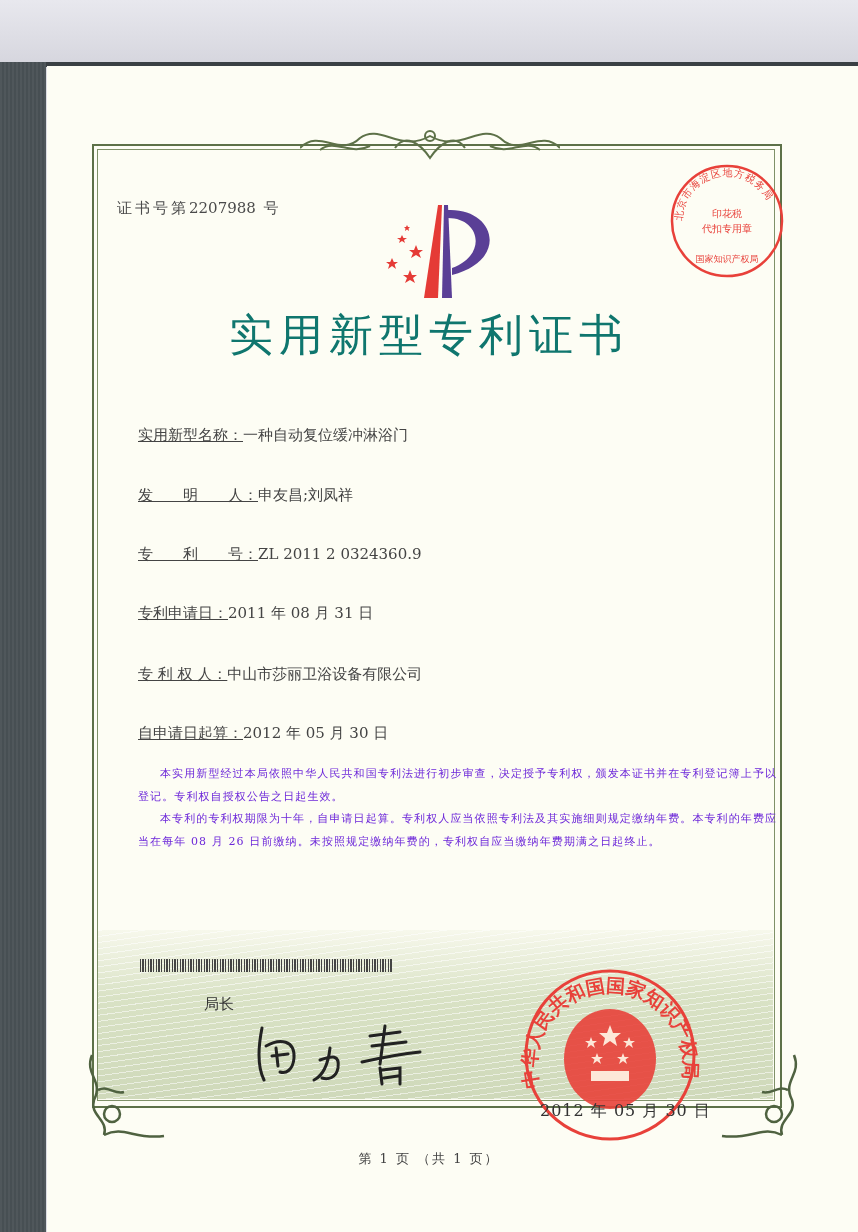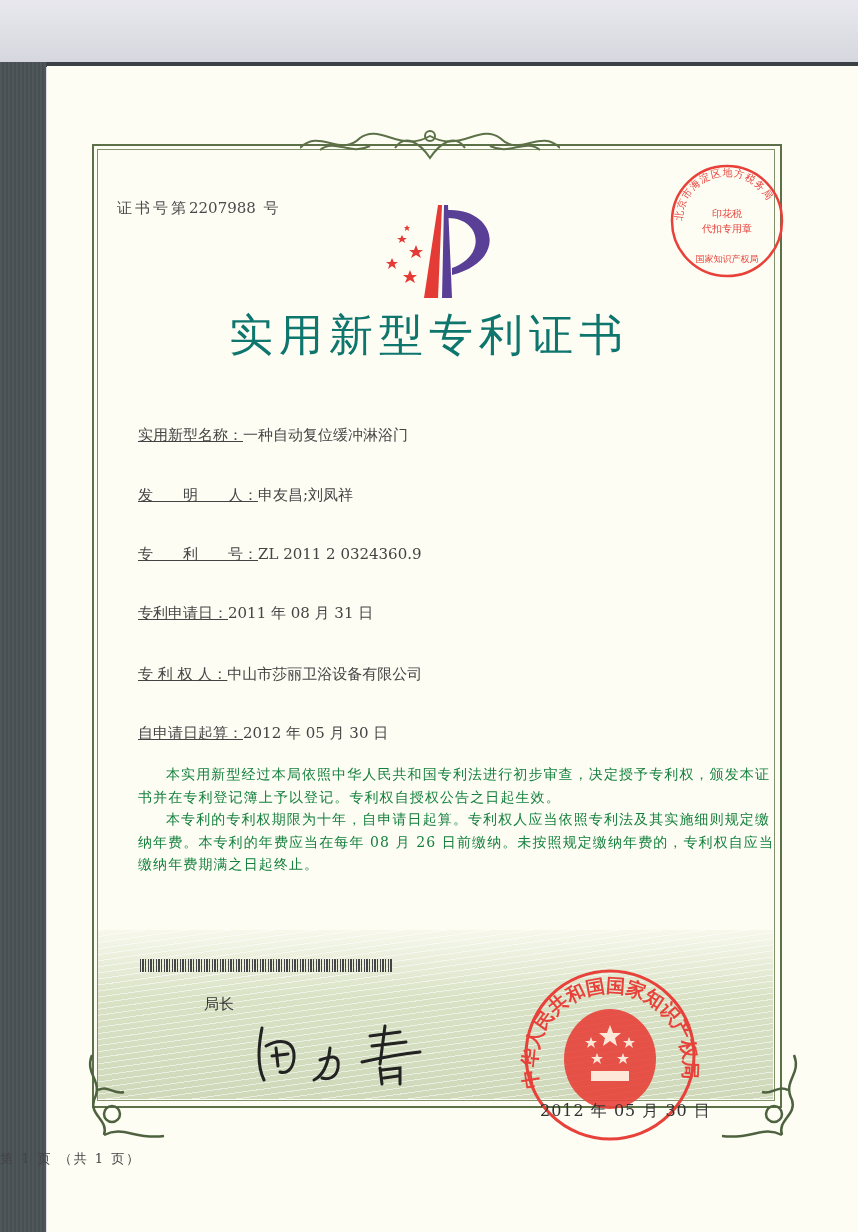--- a/index.html
+++ b/index.html
@@ -26,30 +26,30 @@
   .ornament-top { position:absolute; left:300px; top:118px; width:260px; height:50px; }
   .corner { position:absolute; width:90px; height:90px; }
 
   .cert-no { position:absolute; left:117px; top:199px; font-size:15px; color:#4a4a4a; letter-spacing:3px;text-align:right; }
   .logo { position:absolute; left:380px; top:200px; width:130px; height:105px; }
   .title { position:absolute; left:0; width:858px; top:306px; text-align:center;
     font-size:44px; color:#0f766e; letter-spacing:6px; font-family:"DejaVu Sans","Liberation Sans",sans-serif; }
 
   .field { position:absolute; left:138px; font-size:15px; color:#444; white-space:nowrap; }
   .field .lbl { display:inline-block;text-decoration:underline; }
-  .para { position:absolute; left:138px; width:640px; font-size:14px; color:#15803d; line-height:22.5px; letter-spacing:1.1px; }
+  .para { position:absolute; left:138px; width:640px; font-size:11px; color:#6d28d9; line-height:22.5px; letter-spacing:1.1px; }
   .para p { margin:0; text-indent:2em; }
 
   .barcode { position:absolute; left:140px; top:959px; width:252px; height:13px;
     background:repeating-linear-gradient(90deg,#444 0 1px,transparent 1px 2px,#444 2px 4px,transparent 4px 5px,#444 5px 6px,transparent 6px 8px); }
   .director { position:absolute; left:192px; top:995px; font-size:15px; color:#333; font-family:"DejaVu Sans","Liberation Sans",sans-serif;margin-left:12px; }
   .signature { position:absolute; left:250px; top:1018px; width:180px; height:70px; }
   .seal-big { position:absolute; left:515px; top:967px; width:190px; height:176px; }
   .seal-date { position:absolute; left:540px; top:1101px; font-size:16px; color:#333; letter-spacing:1px; }
-  .page-no { position:absolute; left:0; width:858px; top:1150px; text-align:left; font-size:13px; color:#444; letter-spacing:2px; }
+  .page-no { position:absolute; left:0; width:858px; top:1150px; text-align:center; font-size:13px; color:#444; letter-spacing:2px; }
   .seal-small { position:absolute; left:668px; top:162px; width:118px; height:118px; }
 </style>
 </head>
 <body>
 
 <div class="top-bg"></div>
 <div class="spine"></div>
 <div class="top-edge"></div>
 <div class="paper"></div>
 

